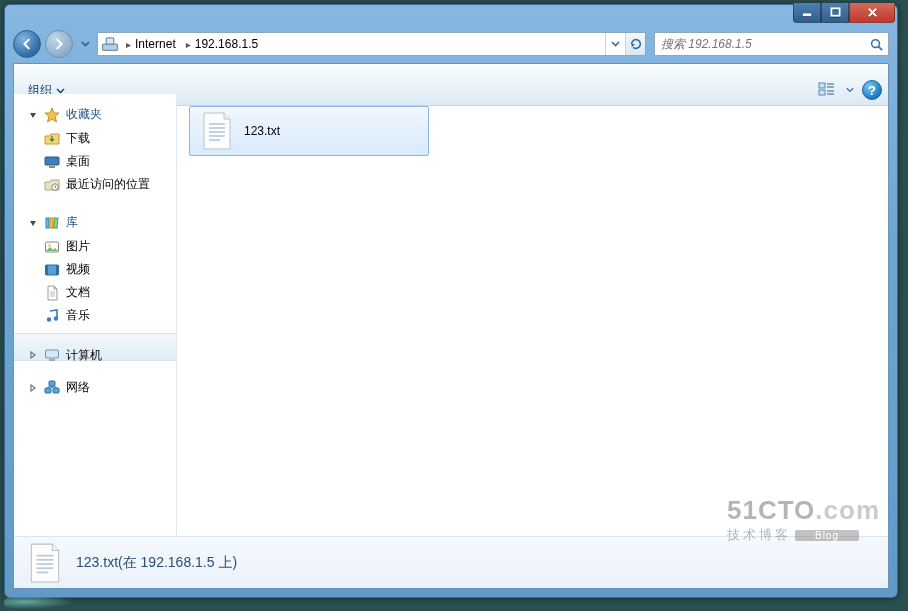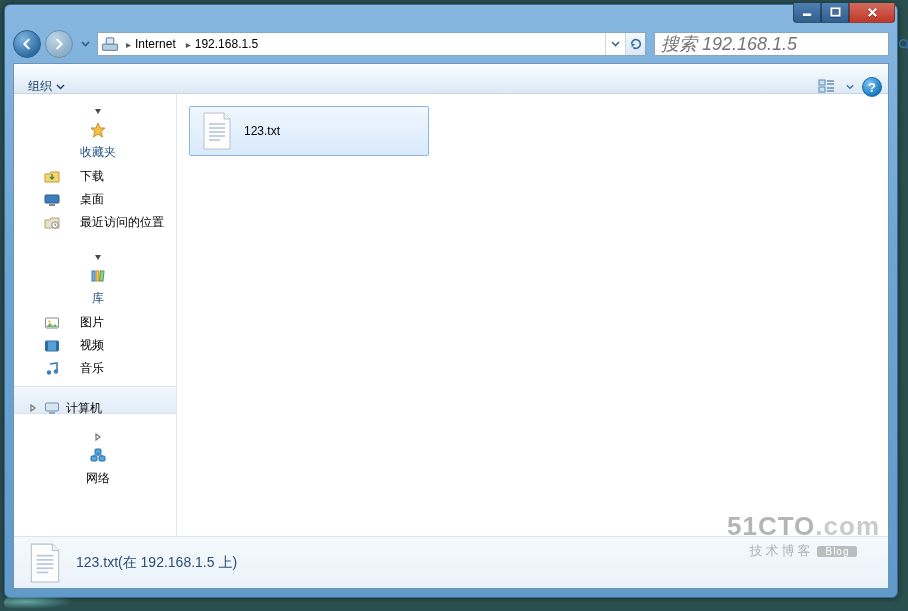--- a/index.html
+++ b/index.html
@@ -28,55 +28,55 @@
   }
   .addr-icon { width:20px; height:20px; margin:0 2px; display:flex; align-items:center; justify-content:center; }
   .crumb { padding:0 6px 0 4px; height:100%; display:flex; align-items:center; gap:4px; }
   .crumb-sep { color:#555; font-size:10px; }
   .addr-tail { flex:1; }
   .addr-btn { width:20px; height:22px; border-left:1px solid #cbd8e4; display:flex; align-items:center; justify-content:center; color:#3a6a98; }
   .addr-btn.refresh { background:linear-gradient(#f3f8fc,#dbe8f3); }
   .search {
     width:235px; height:24px; background:#fff; border:1px solid #8aa7c0; display:flex; align-items:center; padding:0 4px; margin-left:4px; color:#777; font-style:italic;
   }
-  .search input { border:none; outline:none; flex:1; font-size:18px; color:#4c1d95; font-style:italic; background:transparent; }
+  .search input { border:none; outline:none; flex:1; font-size:12px; color:#4c1d95; font-style:italic; background:transparent; }
   .search .mag { color:#3170a8; }
   
   .client { position:absolute; left:8px; right:8px; top:58px; bottom:8px; background:#fff; border:1px solid #6d94b8; }
   .toolbar {
-    height:30px; background:linear-gradient(#fafdff,#e8f1f9 60%,#dde9f3); border-bottom:1px solid #c6d6e4; display:flex; align-items:flex-start; padding:12px 8px; position:relative;
+    height:42px; background:linear-gradient(#fafdff,#e8f1f9 60%,#dde9f3); border-bottom:1px solid #c6d6e4; display:flex; align-items:flex-end; padding:4px 8px; position:relative;
   }
   .toolbar .org { display:flex; align-items:center; gap:4px; padding:2px 6px; color:#1a3e66; }
   .toolbar .right { position:absolute; right:6px; display:flex; align-items:center; gap:8px; }
   .tb-icon { width:22px; height:22px; display:flex; align-items:center; justify-content:center; color:#3d6a97; }
   .help-circle { width:20px; height:20px; border-radius:50%; background:radial-gradient(circle at 35% 30%,#7fc6f5,#1a7bc4 70%); color:#fff; display:flex; align-items:center; justify-content:center; font-weight:bold; font-size:13px; border:1px solid #156aa9; }
   
   .body { position:absolute; top:30px; bottom:52px; left:0; right:0; display:flex; }
   .nav { width:163px; border-right:1px solid #e0e7ee; padding-top:8px; background:#fff; }
-  .nav .group-hdr { display:flex; align-items:center; gap:6px; padding:4px 8px 4px 14px; color:#1f4f88;flex-direction:column; }
-  .nav .item { display:flex; align-items:center; gap:20px; padding:3px 8px 3px 30px; color:#000; }
+  .nav .group-hdr { display:flex; align-items:center; gap:6px; padding:4px 8px 4px 14px; color:#1f4f88; }
+  .nav .item { display:flex; align-items:center; gap:6px; padding:3px 8px 3px 30px; color:#000; }
   .nav .chev { width:10px; height:10px; display:inline-flex; align-items:center; justify-content:center; color:#555; }
   .nav .spacer { height:14px; }
   .nav .section-comp { display:flex; align-items:center; gap:6px; padding:19px 8px 3px 14px; background:linear-gradient(#f2f7fc,#e1ecf6); border-top:1px solid #d7e3ee; border-bottom:1px solid #d7e3ee; height:28px; margin-top:6px; }
   .ic { width:16px; height:16px; display:flex; align-items:center; justify-content:center; }
   .content { flex:1; padding:12px 12px; position:relative;text-align:center; }
   .file {
     width:240px; height:50px; border:1px solid #8ab6e0; background:linear-gradient(#f0f7fe,#d8eafc); border-radius:2px; display:flex; align-items:center; gap:10px; padding:4px 10px;
   }
   .file-icon { width:34px; height:40px; display:flex; align-items:center; justify-content:center; }
   
   .details { position:absolute; bottom:0; left:0; right:0; height:52px; border-top:1px solid #dbe5ef; background:linear-gradient(#f5f9fd,#eaf2f9); display:flex; align-items:center; padding:0 12px; gap:12px; }
   .details .bigicon { width:38px; height:44px; display:flex; align-items:center; justify-content:center; }
   .details .caption { color:#2a4e76; font-size:14px; }
   
-  .watermark { position:absolute; right:8px; bottom:28px; text-align:center; font-family:Arial,sans-serif; color:rgba(120,120,120,.55); pointer-events:none; }
+  .watermark { position:absolute; right:8px; bottom:44px; text-align:left; font-family:Arial,sans-serif; color:rgba(120,120,120,.55); pointer-events:none; }
   .watermark .l1 { font-size:26px; font-weight:bold; letter-spacing:1px; }
   .watermark .l1 .dot { color:rgba(140,140,140,.45); }
   .watermark .l2 { font-size:13px; letter-spacing:3px; }
-  .watermark .blog { font-size:10px; background:rgba(120,120,120,.45); color:#fff; padding:0 8px; border-radius:2px; margin-left:4px; letter-spacing:1px;}
+  .watermark .blog { font-size:10px; background:rgba(120,120,120,.45); color:#fff; padding:0 20px; border-radius:2px; margin-left:4px; letter-spacing:1px;}
   svg { display:block; }
   
   .taskfrag { position:absolute; left:4px; bottom:2px; width:70px; height:12px; background:radial-gradient(ellipse at 30% 40%, rgba(140,230,220,.6), rgba(0,0,0,0) 70%); border-radius:6px; }
 </style>
 </head>
 <body>
 
 <div class="window">
 
   <div class="titlebar">
@@ -259,20 +259,32 @@
         </div>
         <div class="item">
           <span class="ic">
               <svg viewBox="0 0 16 16">
                 <rect x="1.5" y="3" width="13" height="10" rx="1" fill="#5aa0d8" stroke="#2e6ea6"></rect>
                 <rect x="1.5" y="3" width="2.5" height="10" fill="#2e6ea6"></rect>
                 <rect x="12" y="3" width="2.5" height="10" fill="#2e6ea6"></rect>
               </svg>
             </span>
           <span>视频</span>
+        </div>
+        <div class="item">
+          <span class="ic">
+              <svg viewBox="0 0 16 16">
+                <path d="M4 1 L10 1 L13 4 L13 15 L4 15 Z" fill="#fff" stroke="#999"></path>
+                <path d="M10 1 L10 4 L13 4" fill="none" stroke="#999"></path>
+                <line x1="6" y1="7" x2="11" y2="7" stroke="#bbb"></line>
+                <line x1="6" y1="9" x2="11" y2="9" stroke="#bbb"></line>
+                <line x1="6" y1="11" x2="11" y2="11" stroke="#bbb"></line>
+              </svg>
+            </span>
+          <span>文档</span>
         </div>
         <div class="item">
           <span class="ic">
               <svg viewBox="0 0 16 16">
                 <path d="M6 3 L13 2 L13 10" fill="none" stroke="#3d7ebc" stroke-width="1.6"></path>
                 <circle cx="5" cy="11.5" r="2.2" fill="#3d7ebc"></circle>
                 <circle cx="12" cy="10.5" r="2.2" fill="#3d7ebc"></circle>
               </svg>
             </span>
           <span>音乐</span>

